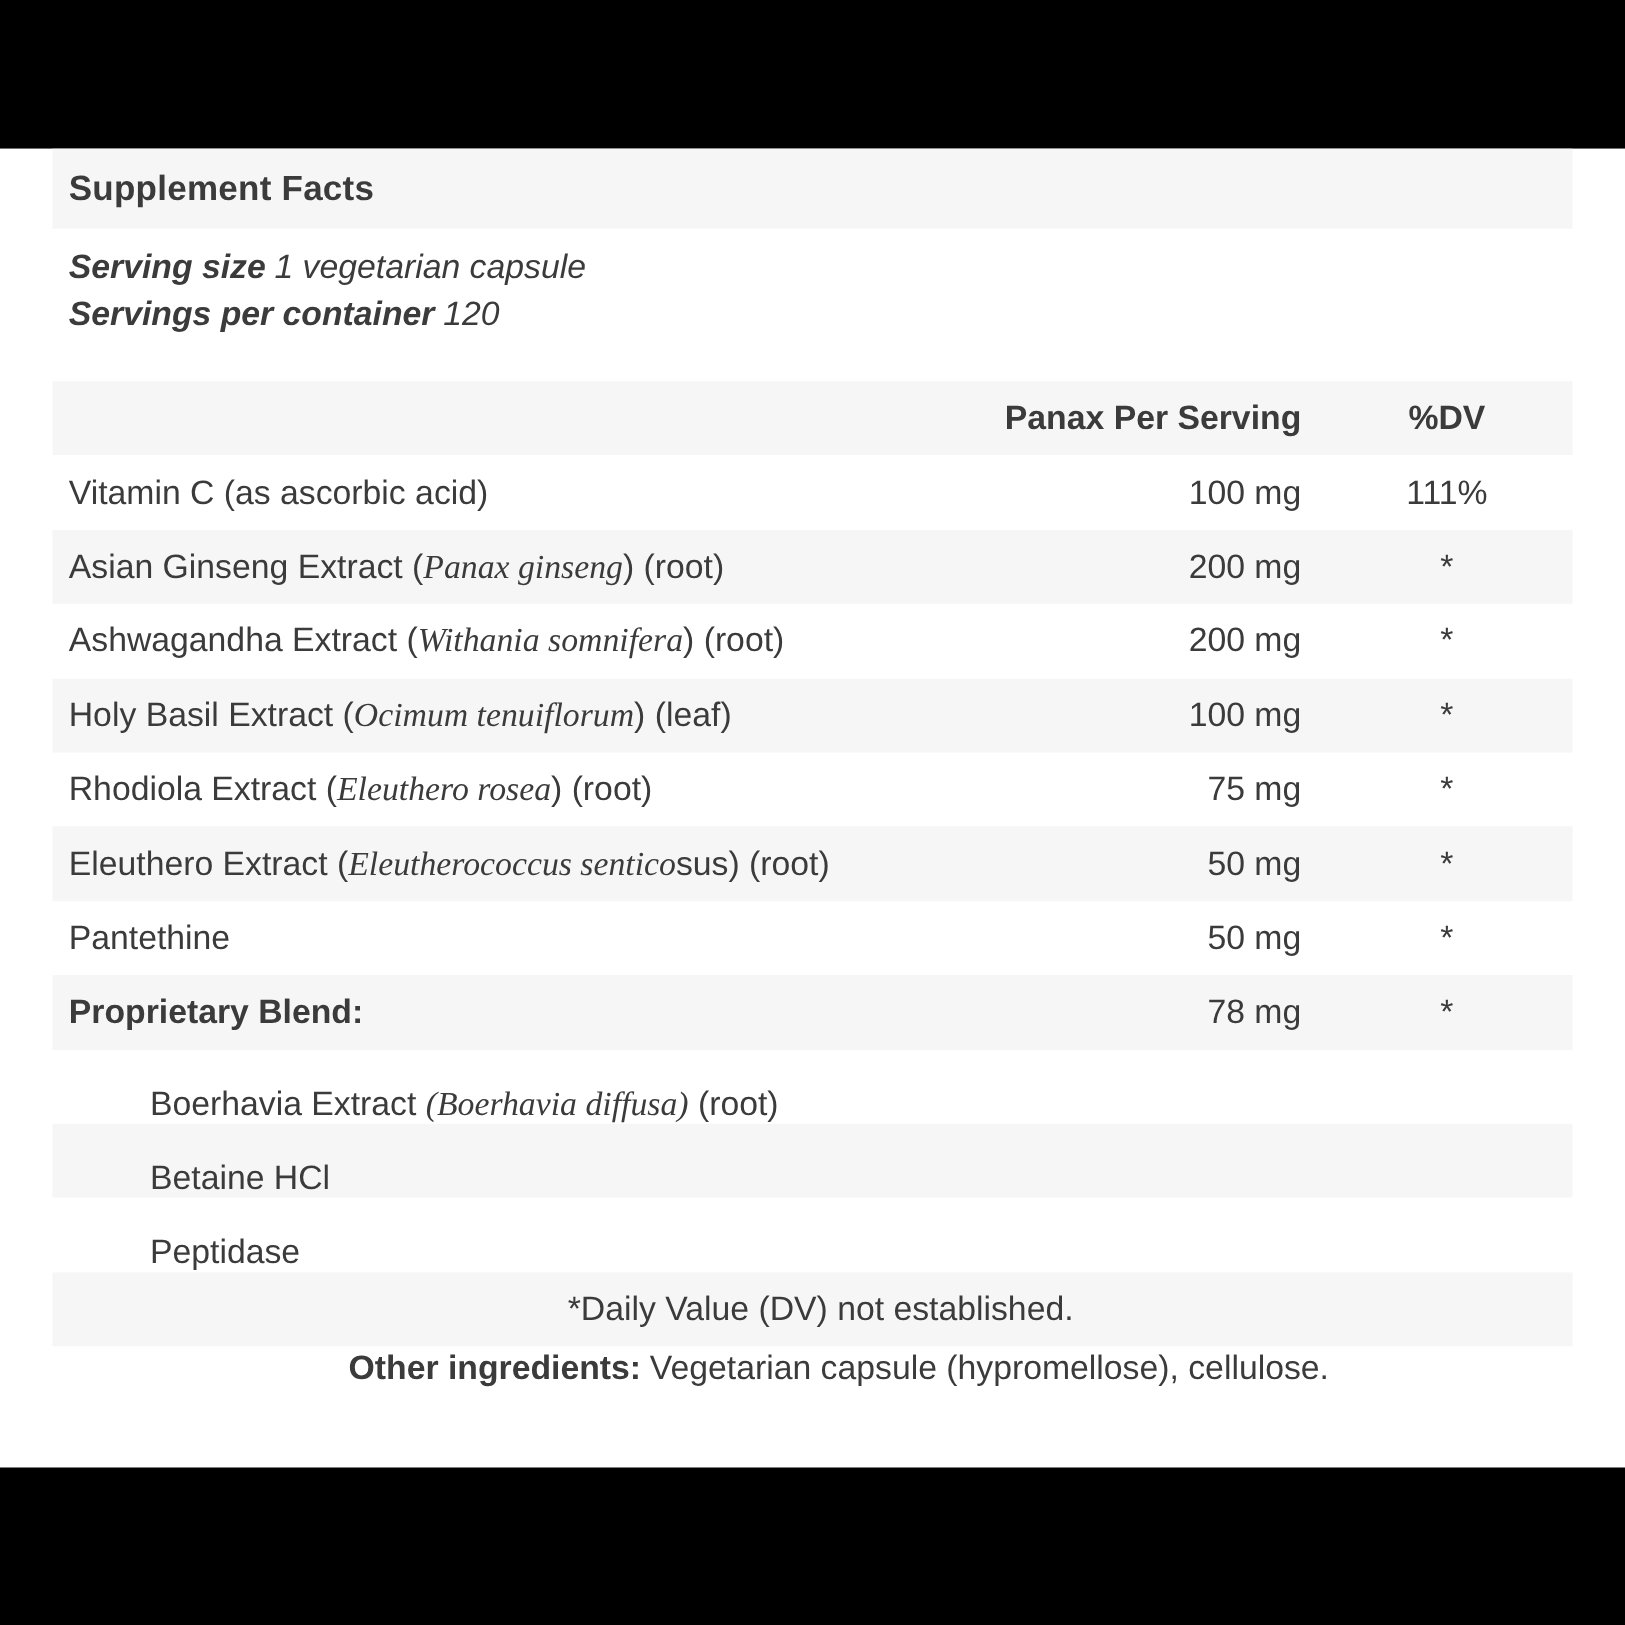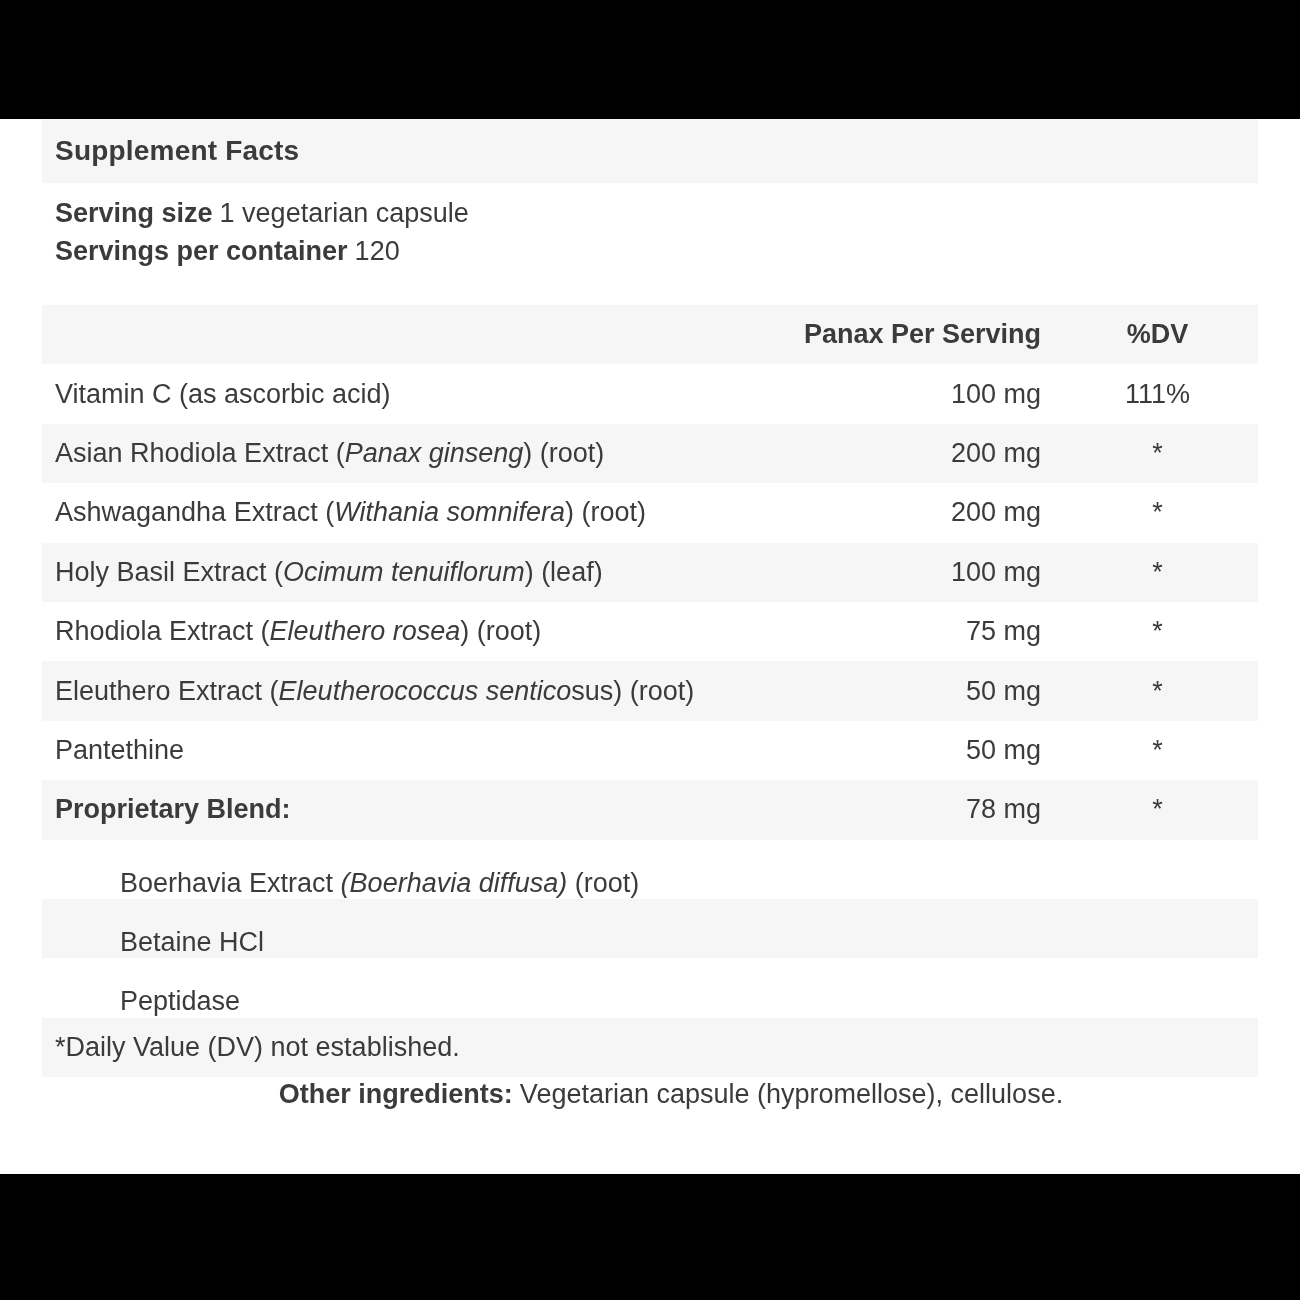--- a/index.html
+++ b/index.html
@@ -33,21 +33,21 @@
   .title-band .t{
     font-size:28px;
     font-weight:700;
     letter-spacing:.2px;
   }
 
   .serving-block{
     margin:11px 0 0 55px;
     font-size:27px;
   }
-  .serving-line{line-height:38px;}
+  .serving-line{line-height:38px;font-style:italic;}
   .b{font-weight:700;}
   .lbl{margin-right:7px;}
 
   .facts-table{
     margin-top:35px;
     margin-left:42px;
     width:1216px;
   }
   .trow{
     height:59.4px;
@@ -70,22 +70,22 @@
     white-space:nowrap;
   }
   .c-dv{
     flex:none;
     width:217px;
     padding-left:16px;
     text-align:center;
     white-space:nowrap;
   }
   .header-row .c-amt,.header-row .c-dv{font-weight:700;}
-  .it{font-style:italic;}
-  .note-row .c-name{padding-left:13px;}
+  .it{font-style:italic;font-family:Liberation Serif, serif;}
+  .note-row .c-name{padding-left:13px;text-align:center;}
 
   .other-line{
     margin-left:42px;
     margin-top:2px;
     line-height:30px;
     font-size:27px;
     white-space:nowrap;
     text-align:center;
   }
 </style>
@@ -116,21 +116,21 @@
         <div class="c-amt">Panax Per Serving</div>
         <div class="c-dv">%DV</div>
       </div>
 
     <div class="trow">
           <div class="c-name"><span>Vitamin C (as ascorbic acid)</span></div>
           <div class="c-amt">100 mg</div>
           <div class="c-dv">111%</div>
         </div>
         <div class="trow shade">
-          <div class="c-name"><span>Asian Rhodiola Extract (</span><span class="it">Panax ginseng</span><span>) (root)</span></div>
+          <div class="c-name"><span>Asian Ginseng Extract (</span><span class="it">Panax ginseng</span><span>) (root)</span></div>
           <div class="c-amt">200 mg</div>
           <div class="c-dv">*</div>
         </div>
         <div class="trow">
           <div class="c-name"><span>Ashwagandha Extract (</span><span class="it">Withania somnifera</span><span>) (root)</span></div>
           <div class="c-amt">200 mg</div>
           <div class="c-dv">*</div>
         </div>
         <div class="trow shade">
           <div class="c-name"><span>Holy Basil Extract (</span><span class="it">Ocimum tenuiflorum</span><span>) (leaf)</span></div>

